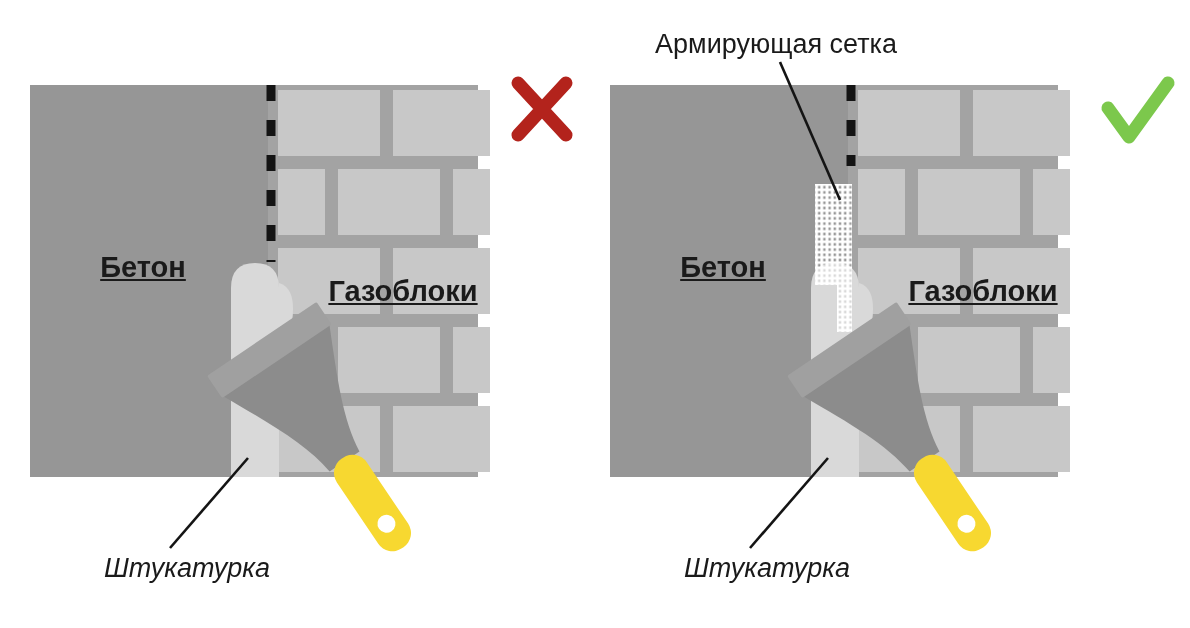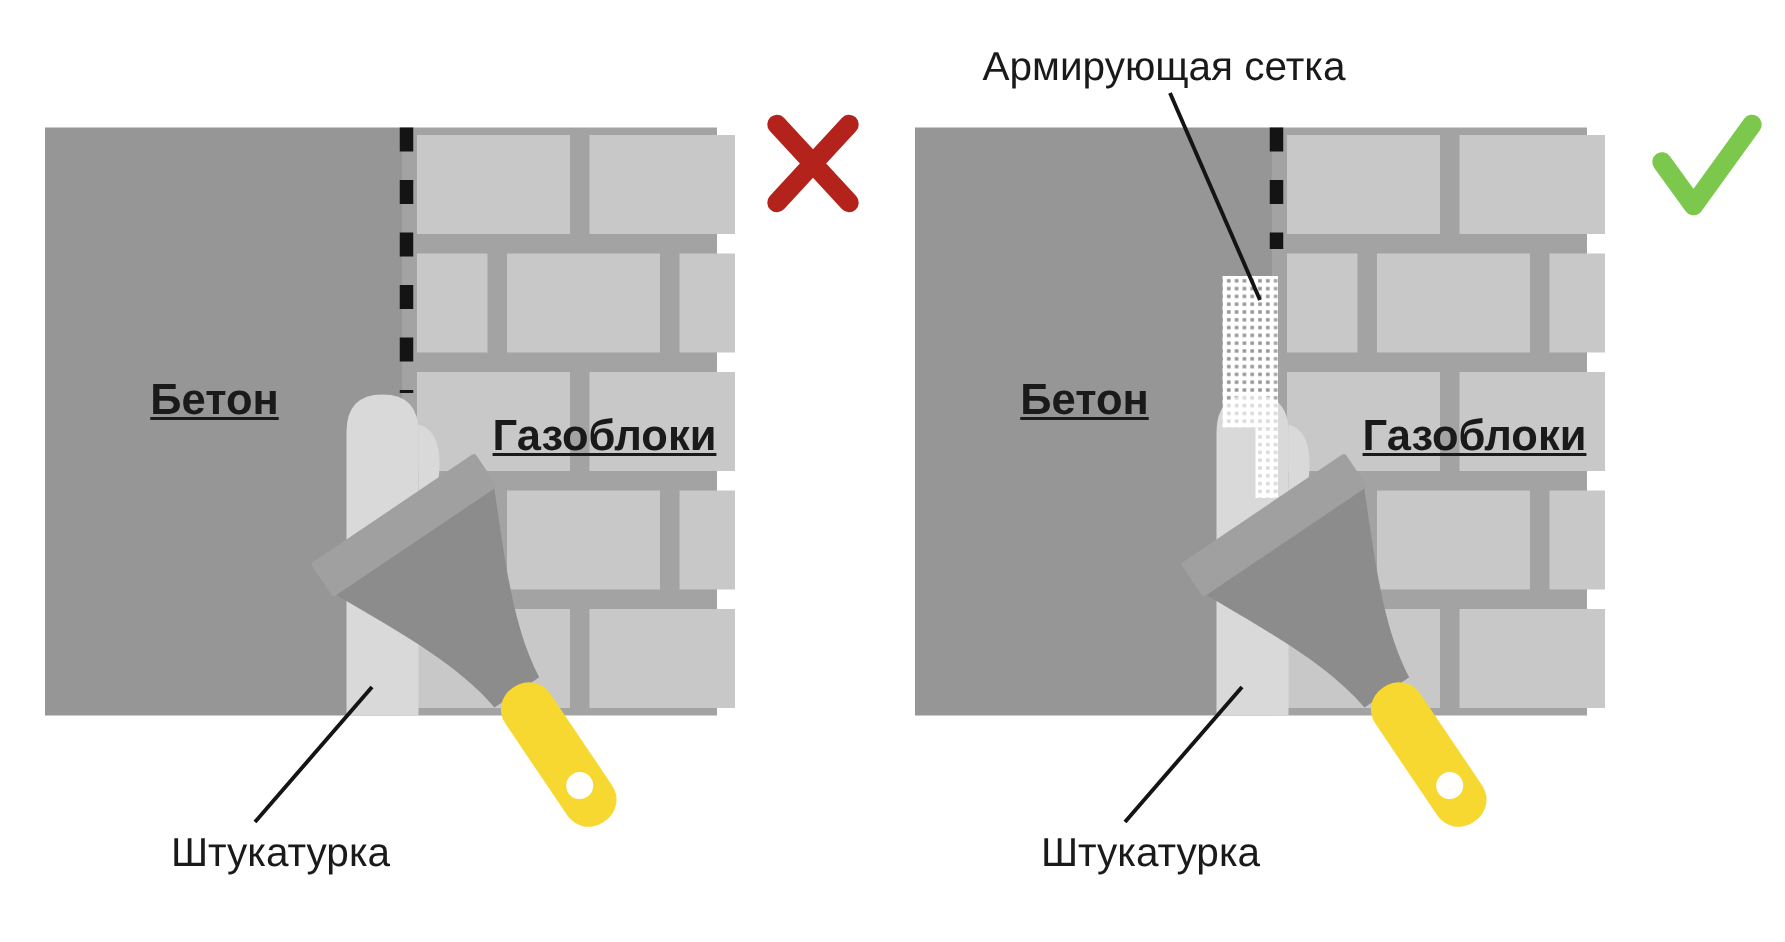--- a/index.html
+++ b/index.html
@@ -27,21 +27,21 @@
   .check{stroke:var(--check,#7cc84c);stroke-width:13;stroke-linecap:round;stroke-linejoin:round;fill:none;}
 
   .lbl{
     position:absolute;transform:translateX(-50%);white-space:nowrap;
     color:var(--text,#1a1a1a);line-height:1.05;
   }
   .lbl-bold{font-size:29px;font-weight:700;text-decoration:underline;}
   .lbl-reg{font-size:27px;font-weight:400;}
   .label-concrete{left:143px;top:252px;}
   .label-gasblocks{left:403px;top:252px;margin-top:24px;}
-  .label-plaster{left:187px;top:554px;}
+  .label-plaster{left:187px;top:554px;font-style:italic;}
   .label-mesh{left:196px;top:30px;}
 </style>
 </head>
 <body>
 
 <div id="canvas">
 
   <div class="panel" id="panel-left">
     <svg width="610" height="628" viewBox="0 0 610 628">
 

